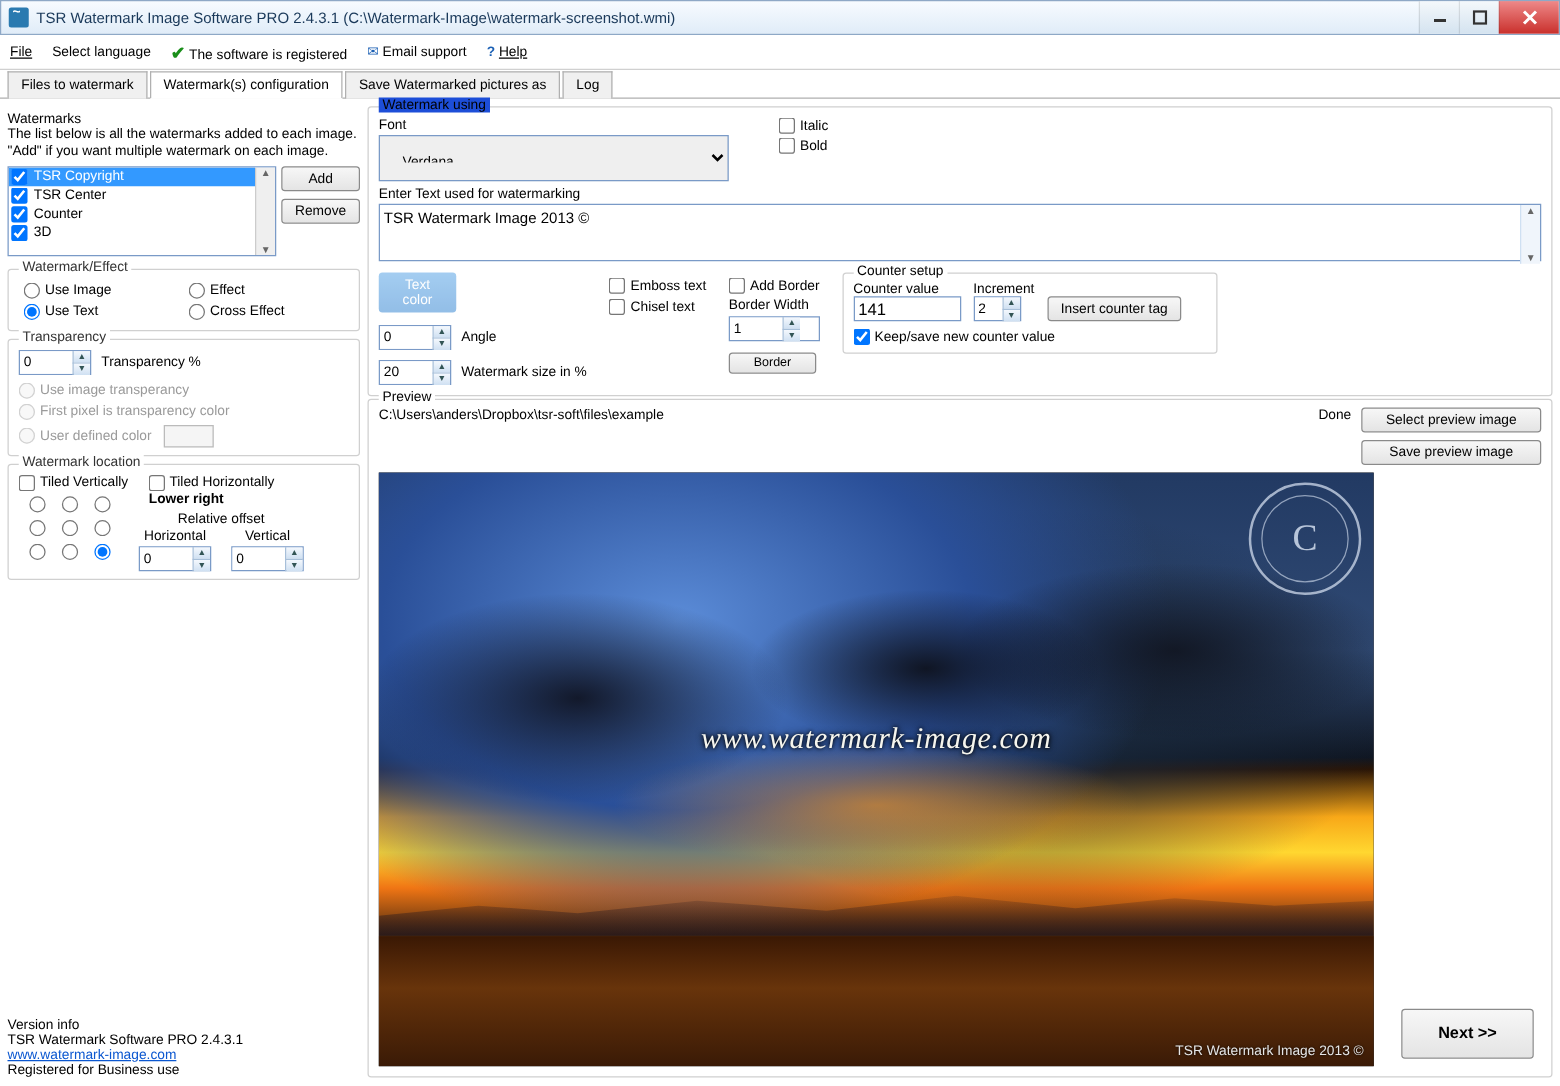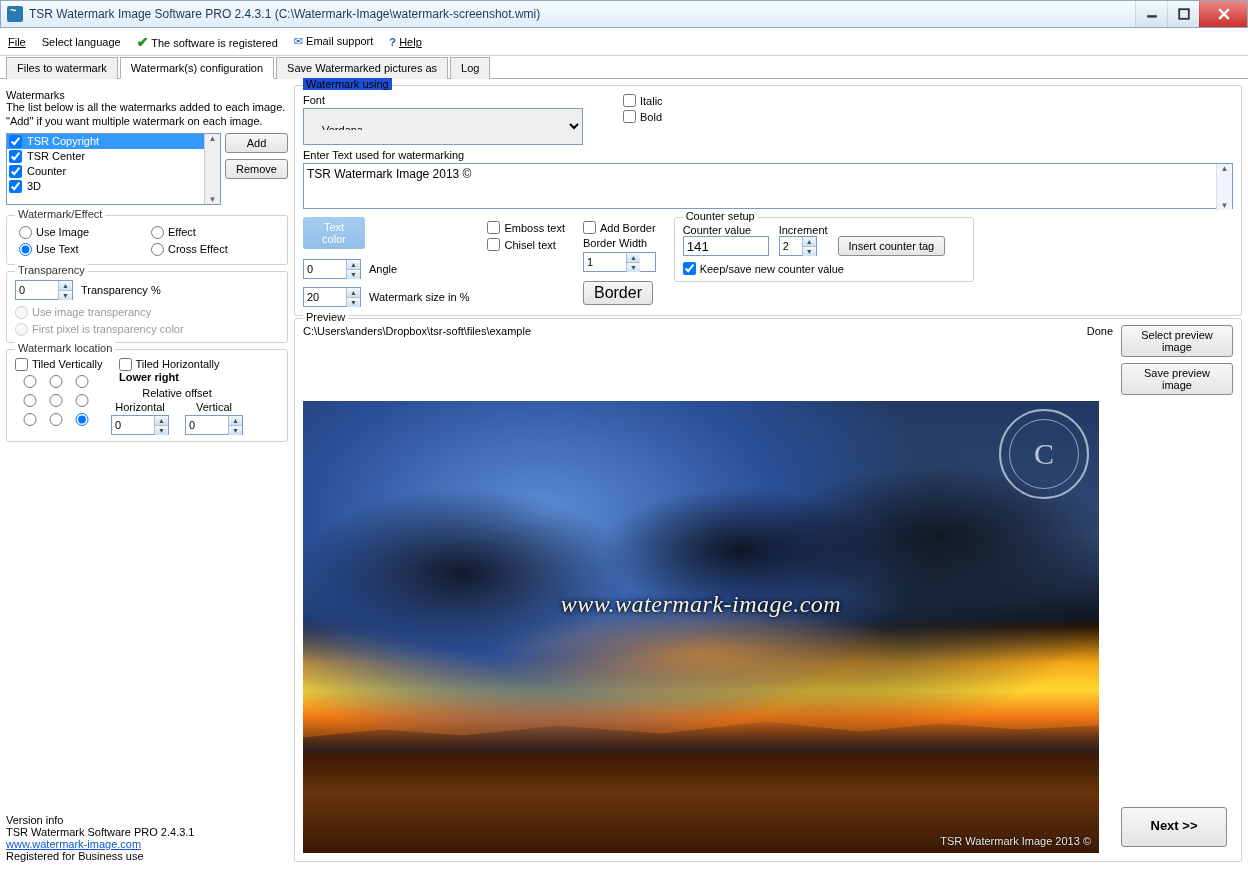--- a/index.html
+++ b/index.html
@@ -43,21 +43,21 @@
 .desc { font-size:11px; color:#000; margin-bottom:4px; line-height:1.25; }
 .wmrow { display:flex; gap:4px; }
 .wmlist { flex:1; border:1px solid #7a9ac7; height:72px; overflow:hidden; display:flex; }
 .wmitems { flex:1; }
 .wmitem { display:flex; align-items:center; padding:1px 2px; }
 .wmitem.sel { background:#3399ff; color:#fff; }
 .wmitem input[type=checkbox]{ margin-right:5px; }
 .wmscroll { width:16px; background:#efefef; border-left:1px solid #ccc; display:flex; flex-direction:column; justify-content:space-between; align-items:center; font-size:8px; color:#666; }
 .btncol { display:flex; flex-direction:column; gap:6px; }
 .btn { background:linear-gradient(#f7f7f7,#e4e4e4); border:1px solid #8a8a8a; border-radius:3px; padding:3px 10px; cursor:pointer; text-align:center; min-width:62px; }
-.btn.sm { padding:2px 8px; font-size:16px; }
+.btn.sm { padding:2px 8px; font-size:10px; }
 .btn.big { padding:10px 0; font-size:13px; font-weight:bold; width:106px; height:40px; }
 
 
 .radiogrid { display:grid; grid-template-columns:1fr 1fr; gap:4px 8px; padding:2px 4px; }
 .radiogrid label,.chkrow { display:flex; align-items:center; gap:4px; }
 input[type=radio],input[type=checkbox]{ margin:0; }
 .gray { color:#9a9a9a; }
 
 
 .spin { display:inline-flex; border:1px solid #7a9ac7; height:20px; }
@@ -97,21 +97,21 @@
 .counterbox .crow { display:flex; gap:10px; align-items:flex-end; }
 .counterbox .cchk { margin-top:6px; }
 
 
 .previewbox { border:1px solid #d0d0d0; border-radius:3px; padding:6px 8px 8px; position:relative; flex:1; display:flex; flex-direction:column; }
 .previewbox .legend { position:absolute; top:-8px; left:8px; background:#fff; padding:0 3px; }
 .previewhdr { display:flex; gap:8px; align-items:flex-start; margin-bottom:6px; }
 .previewhdr .path { flex:1; }
 .previewhdr .done { font-size:11px; }
 .previewhdr .pbtns { display:flex; flex-direction:column; gap:6px; }
-.previewhdr .pbtns .btn { width:112px; }
+.previewhdr .pbtns .btn { width:144px; }
 .imageframe { flex:1; background:#1a1a1a; position:relative; overflow:hidden; margin-right:134px; }
 .sky { position:absolute; inset:0; background: radial-gradient(ellipse at 30% 25%, #5b8cd8 0%, #2a4f98 30%, transparent 50%), radial-gradient(ellipse at 65% 40%, #1a2a3e 0%, transparent 40%), linear-gradient(to bottom, #223a63 0%, #304a74 30%, #0f1622 48%, #2a1506 50%, #f8a818 58%, #ffd730 64%, #f07514 70%, #4a2a10 78%, #1a0e06 100%); }
 .clouds { position:absolute; inset:0; background: radial-gradient(ellipse 240px 120px at 20% 38%, rgba(10,10,18,.85) 0%, transparent 70%), radial-gradient(ellipse 200px 90px at 55% 33%, rgba(12,14,22,.9) 0%, transparent 70%), radial-gradient(ellipse 250px 100px at 80% 30%, rgba(15,18,28,.85) 0%, transparent 70%), radial-gradient(ellipse 300px 70px at 50% 56%, rgba(250,150,30,.6) 0%, transparent 70%); }
 .mountains { position:absolute; left:0; right:0; bottom:22%; height:40px; background:linear-gradient(to bottom, transparent, rgba(30,20,30,.7)); clip-path: polygon(0 60%, 10% 40%, 20% 55%, 32% 30%, 45% 50%, 58% 20%, 70% 45%, 80% 25%, 90% 40%, 100% 30%, 100% 100%, 0 100%); }
 .sea { position:absolute; left:0; right:0; bottom:0; height:22%; background: linear-gradient(to bottom, #3a1804, #68340b 40%, #3a1a06); }
 .wm-url { position:absolute; top:42%; width:100%; text-align:center; color:#f5f5ee; font-family: Georgia, serif; font-size:24px; text-shadow:0 0 3px #000,0 0 6px #000; font-style:italic; letter-spacing:.5px; }
 .wm-copy { position:absolute; right:10px; top:8px; width:90px; height:90px; border:2px solid rgba(220,230,245,.7); border-radius:50%; display:flex; align-items:center; justify-content:center; }
 .wm-copy::before{content:""; position:absolute; inset:8px; border:1px solid rgba(220,230,245,.6); border-radius:50%;}
 .wm-copy span { font-size:30px; color:rgba(220,230,245,.8); font-family:Georgia,serif; }
 .wm-br { position:absolute; right:8px; bottom:6px; color:#e6e6e6; font-size:11px; text-shadow:0 0 2px #000; }
@@ -237,20 +237,25 @@
           </span>
         <span>Transparency %</span>
       </div>
       <label class="chkrow gray">
           <input type="radio" disabled="" style=""> 
           <span>Use image transperancy</span>
         </label>
       <label class="chkrow gray" style="margin-top:4px;">
           <input type="radio" disabled="" style=""> 
           <span>First pixel is transparency color</span>
+        </label>
+      <label class="chkrow gray" style="margin-top:4px;">
+          <input type="radio" disabled="" style=""> 
+          <span>User defined color</span> 
+          <span style="display:inline-block;width:40px;height:18px;border:1px solid #bbb;background:#f5f5f5;margin-left:6px;"></span>
         </label>
     </div>
 
     <div class="group">
       <div class="legend">Watermark location</div>
       <div style="display:flex;gap:16px;">
         <label class="chkrow">
             <input type="checkbox" style=""> 
             <span>Tiled Vertically</span>
           </label>

